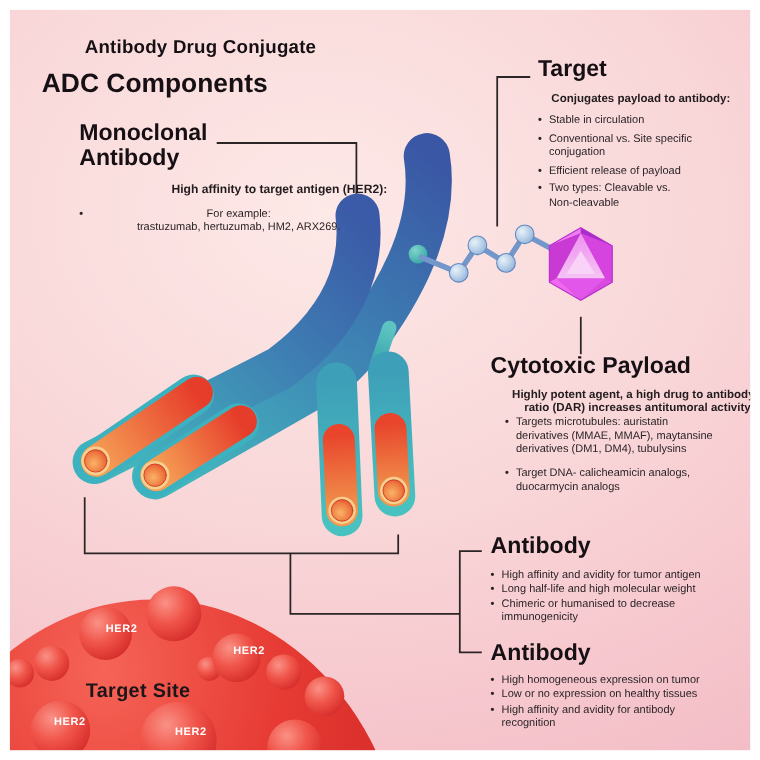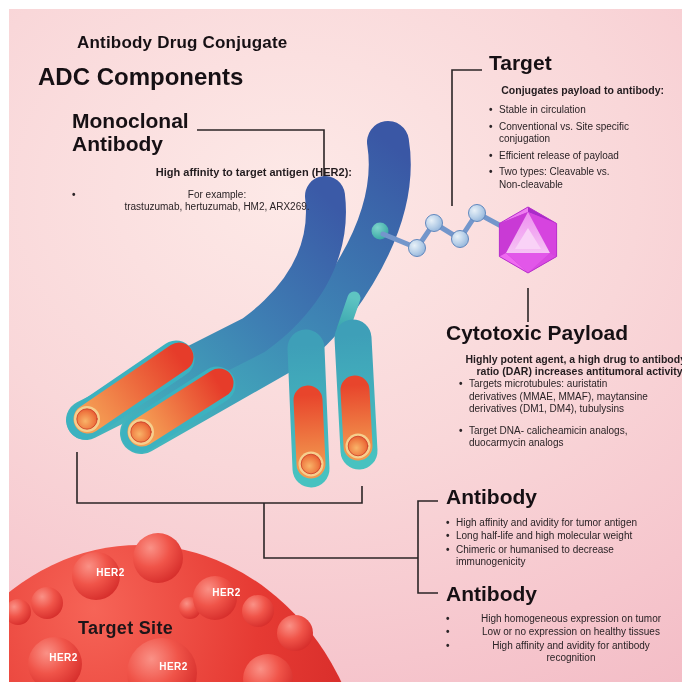--- a/index.html
+++ b/index.html
@@ -28,21 +28,21 @@
   .linker ul{margin-top:8px;}
   .linker li{margin-bottom:4px;line-height:1.2;}
   .cyto{left:446px;top:322px;width:240px;}
   .cyto .lead{margin-top:8px;}
   .cyto ul{padding-left:13px;}
   .cyto li{margin-bottom:9px;}
   .abody{left:446px;top:486px;width:240px;}
   .abody ul{margin-top:8px;}
   .abody li{margin-bottom:1px;}
   .agen{left:446px;top:583px;width:240px;}
-  .agen ul{margin-top:7px;text-align:center;}
+  .agen ul{margin-top:7px;}
   .agen li{margin-bottom:1px;}
   .target-label{font-size:18px;font-weight:bold;color:#1d1518;letter-spacing:0.3px;}
   .her2{position:absolute;transform:translate(-50%,-50%);font-size:10px;font-weight:bold;
         color:#ffffff;letter-spacing:0.5px;padding-left:27px;}
 </style>
 </head>
 <body>
 
 <div class="canvas">
 

